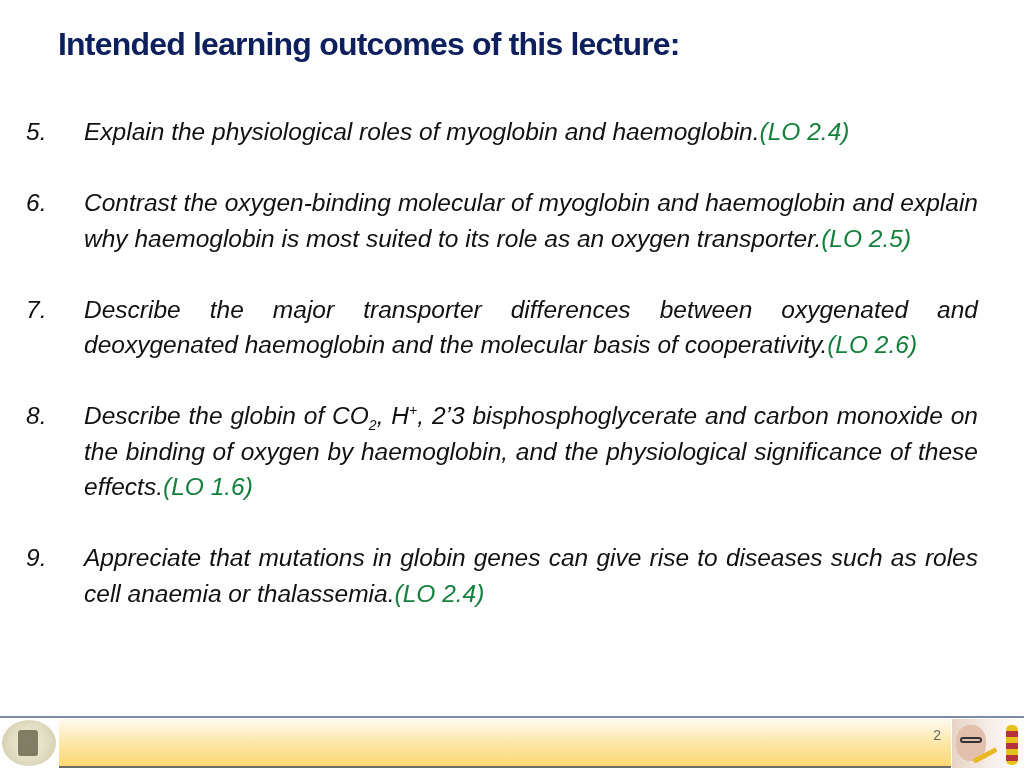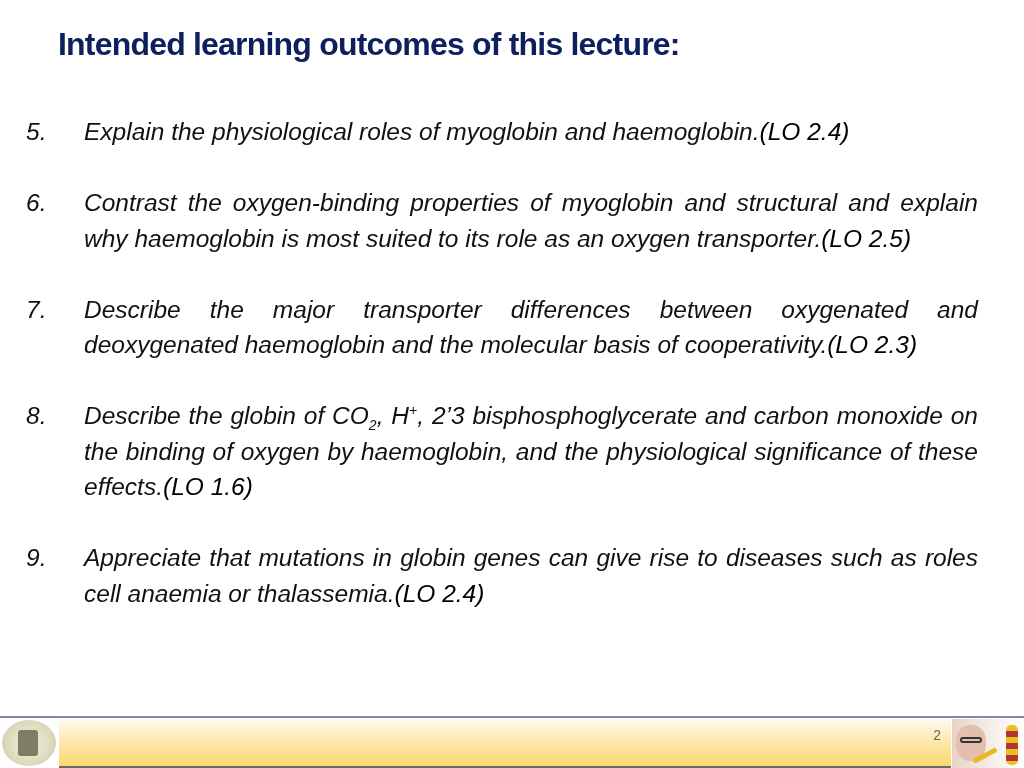--- a/index.html
+++ b/index.html
@@ -4,21 +4,21 @@
 <style>
   html, body { margin:0; padding:0; }
   body { width:1024px; height:768px; position:relative; background:#ffffff; overflow:hidden;
          font-family:"Liberation Sans", sans-serif; }
   .title { position:absolute; left:58px; top:26px; font-size:32px; font-weight:bold; color:#0d1f5c;
            letter-spacing:-0.8px; white-space:nowrap; font-family:"Liberation Sans", sans-serif; }
   .outcomes { position:absolute; left:26px; top:114px; width:952px; }
   .item { position:relative; padding-left:58px; font-size:24.5px; line-height:35.5px; font-style:italic;
           color:#111111; text-align:justify; margin-bottom:35.5px; font-family:"Liberation Sans", sans-serif; }
   .num { position:absolute; left:0; top:0; font-style:italic; }
-  .lo { color:#000000; }
+  .lo { color:#15803d; }
   sup, sub { font-size:14px; line-height:0; }
   .footer { position:absolute; left:0; top:716px; width:1024px; height:52px; }
   .footer-line { position:absolute; left:0; top:0; width:1024px; height:2px; background:#7f8aa6; }
   .footer-logo { position:absolute; left:2px; top:4px; width:54px; height:46px; border-radius:50%;
                  background:radial-gradient(circle at 50% 50%, #f3f1df 0%, #e0dcc0 55%, #c9c4a4 100%); }
   .footer-logo .inner { position:absolute; left:16px; top:10px; width:20px; height:26px; background:#5b5a3d;
                         border-radius:3px; opacity:0.75; }
   .footer-bar { position:absolute; left:59px; top:3px; width:892px; height:49px;
                 background:linear-gradient(to bottom, #fffaf0 0%, #fde9b0 45%, #fcd870 100%);
                 border-bottom:2px solid #6b6b6b; box-sizing:border-box; }
@@ -39,25 +39,25 @@
 
 <div class="title">Intended learning outcomes of this lecture:</div>
 
 <div class="outcomes">
   <div class="item">
     <span class="num">5.</span>
     <span>Explain the physiological roles of myoglobin and haemoglobin.</span><span class="lo">(LO 2.4)</span>
   </div>
   <div class="item">
     <span class="num">6.</span>
-    <span>Contrast the oxygen-binding properties of myoglobin and structural and explain why haemoglobin is most suited to its role as an oxygen transporter.</span><span class="lo">(LO 2.5)</span>
+    <span>Contrast the oxygen-binding molecular of myoglobin and haemoglobin and explain why haemoglobin is most suited to its role as an oxygen transporter.</span><span class="lo">(LO 2.5)</span>
   </div>
   <div class="item">
     <span class="num">7.</span>
-    <span>Describe the major transporter differences between oxygenated and deoxygenated haemoglobin and the molecular basis of cooperativity.</span><span class="lo">(LO 2.3)</span>
+    <span>Describe the major transporter differences between oxygenated and deoxygenated haemoglobin and the molecular basis of cooperativity.</span><span class="lo">(LO 2.6)</span>
   </div>
   <div class="item">
     <span class="num">8.</span>
     <span>Describe the globin of CO</span><sub>2</sub><span>, H</span><sup>+</sup><span>, 2’3 bisphosphoglycerate and carbon monoxide on  the binding of oxygen by haemoglobin, and the physiological significance of these effects.</span><span class="lo">(LO 1.6)</span>
   </div>
   <div class="item">
     <span class="num">9.</span>
     <span>Appreciate that mutations in globin genes can give rise to diseases such as roles cell anaemia or thalassemia.</span><span class="lo">(LO 2.4)</span>
   </div>
 </div>

